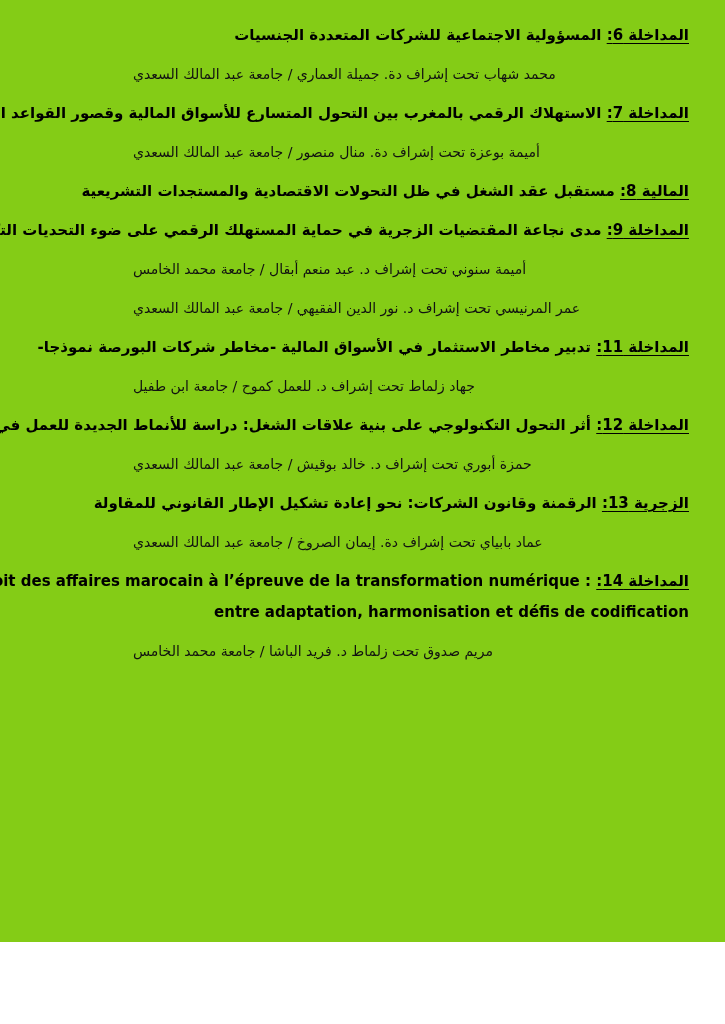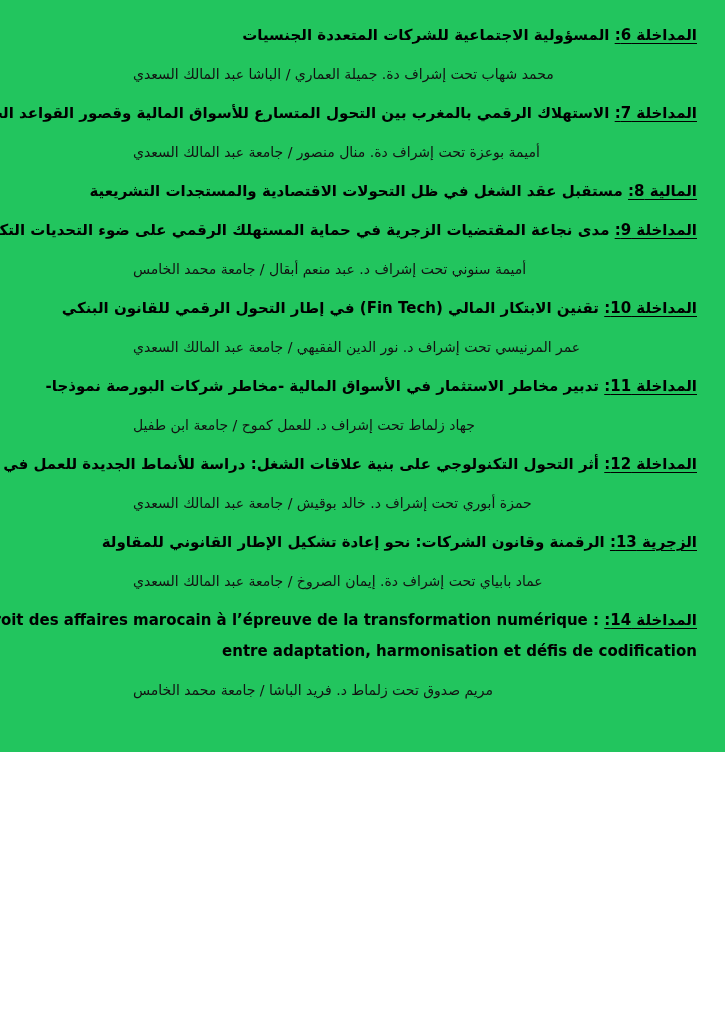--- a/index.html
+++ b/index.html
@@ -5,23 +5,23 @@
   * { margin: 0; padding: 0; box-sizing: border-box; }
   html, body { width: 725px; background: #ffffff; }
   body {
     height: 1024px;
     font-family: "DejaVu Sans", sans-serif;
     color: #000;
     overflow: hidden;
   }
   .page {
     width: 725px;
-    height: 752px;
-    padding: 20px 28px 0 28px;
-    background: #22c55e;
+    height: 942px;
+    padding: 20px 36px 0 28px;
+    background: #84cc16;
   }
   .title {
     direction: rtl;
     text-align: right;
     font-size: 15px;
     font-weight: 700;
     line-height: 31px;
     margin: 0 0 8px 0;
     white-space: nowrap;
     color: #000;
@@ -51,39 +51,38 @@
     color: #111;
   }
 </style>
 </head>
 <body>
 
 <div class="page">
 
   <div class="entry">
     <p class="title"><span class="label">المداخلة 6:</span> <span>المسؤولية الاجتماعية للشركات المتعددة الجنسيات</span></p>
-    <p class="presenter">محمد شهاب تحت إشراف دة. جميلة العماري / الباشا عبد المالك السعدي</p>
+    <p class="presenter">محمد شهاب تحت إشراف دة. جميلة العماري / جامعة عبد المالك السعدي</p>
   </div>
 
   <div class="entry">
     <p class="title"><span class="label">المداخلة 7:</span> <span>الاستهلاك الرقمي بالمغرب بين التحول المتسارع للأسواق المالية وقصور القواعد الحمائية</span></p>
     <p class="presenter">أميمة بوعزة تحت إشراف دة. منال منصور / جامعة عبد المالك السعدي</p>
   </div>
 
   <div class="entry">
     <p class="title"><span class="label">المالية 8:</span> <span>مستقبل عقد الشغل في ظل التحولات الاقتصادية والمستجدات التشريعية</span></p>
   </div>
 
   <div class="entry">
     <p class="title"><span class="label">المداخلة 9:</span> <span>مدى نجاعة المقتضيات الزجرية في حماية المستهلك الرقمي على ضوء التحديات التكنولوجية الحديثة</span></p>
     <p class="presenter">أميمة سنوني تحت إشراف د. عبد منعم أبقال / جامعة محمد الخامس</p>
   </div>
 
   <div class="entry">
-    <p class="title"><span class="label">المداخلة 10:</span> <span>تقنين الابتكار المالي (Fin Tech) في إطار التحول الرقمي للقانون البنكي</span></p>
     <p class="presenter">عمر المرنيسي تحت إشراف د. نور الدين الفقيهي / جامعة عبد المالك السعدي</p>
   </div>
 
   <div class="entry">
     <p class="title"><span class="label">المداخلة 11:</span> <span>تدبير مخاطر الاستثمار في الأسواق المالية -مخاطر شركات البورصة نموذجا-</span></p>
     <p class="presenter">جهاد زلماط تحت إشراف د. للعمل كموح / جامعة ابن طفيل</p>
   </div>
 
   <div class="entry">
     <p class="title"><span class="label">المداخلة 12:</span> <span>أثر التحول التكنولوجي على بنية علاقات الشغل: دراسة للأنماط الجديدة للعمل في ضوء القانون الاجتماعي</span></p>

